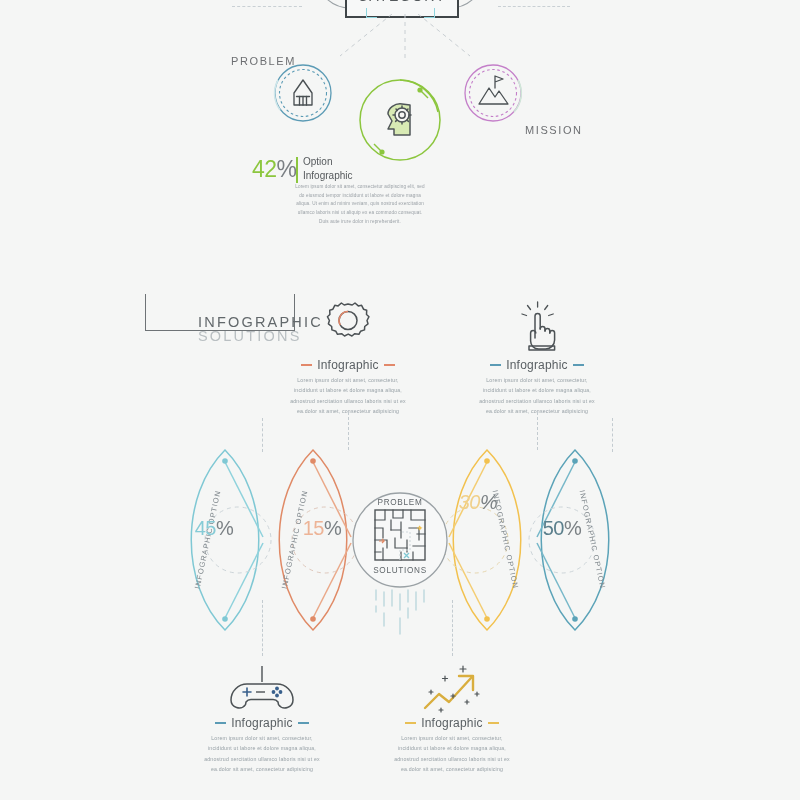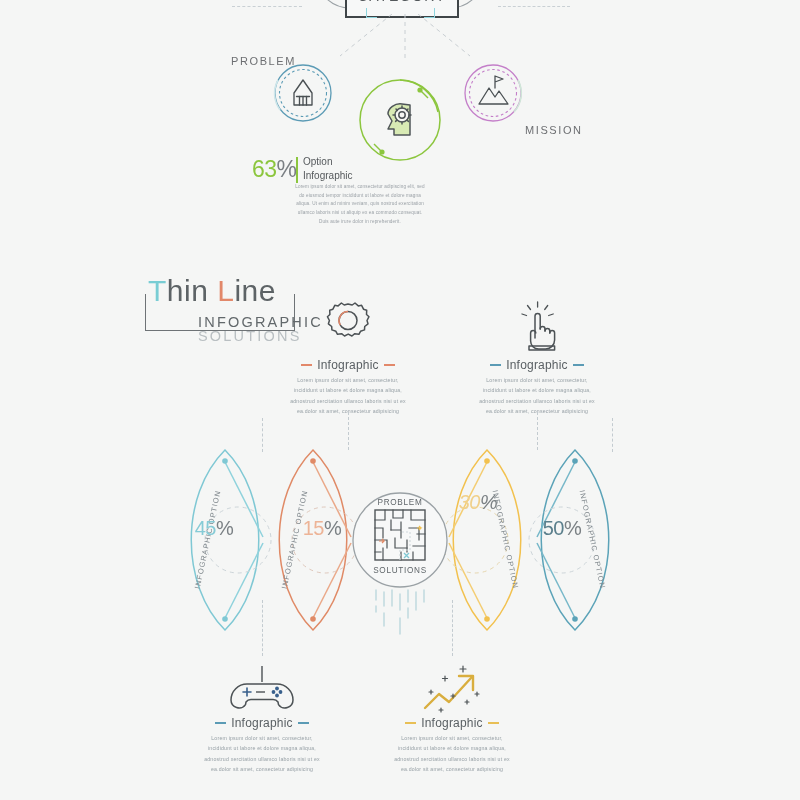--- a/index.html
+++ b/index.html
@@ -158,32 +158,31 @@
     <circle cx="35" cy="35" r="28" fill="none" stroke="#c47fc9" stroke-width="1.3"></circle>
     <circle cx="35" cy="35" r="23.5" fill="none" stroke="#c47fc9" stroke-width="1.1" stroke-dasharray="2.6 2.6"></circle>
     <path d="M60 22 A28 28 0 0 1 56 54" fill="none" stroke="#cfe6d8" stroke-width="1.6"></path>
     <g stroke="#4a5053" stroke-width="1.3" fill="none" stroke-linejoin="round" stroke-linecap="round">
       <path d="M21 46 L31 30 L37 39 L41 33 L50 46 Z"></path>
       <path d="M37 30 L37 18 L45 21 L37 24"></path>
     </g>
   </svg>
 
   <div class="abs pct75">
-    <span>63</span><span class="sym">%</span>
+    <span>42</span><span class="sym">%</span>
   </div>
   <div class="abs opt-div"></div>
   <div class="abs opt-ttl">
     <div>Option</div>
     <div>Infographic</div>
   </div>
   <div class="abs lorem" style="left:294px;top:183px;width:132px;">Lorem ipsum dolor sit amet, consectetur adipiscing elit, sed do eiusmod tempor incididunt ut labore et dolore magna aliqua. Ut enim ad minim veniam, quis nostrud exercitation ullamco laboris nisi ut aliquip ex ea commodo consequat. Duis aute irure dolor in reprehenderit.</div>
 
   <div class="abs logo-wrap">
     <div class="logo-frame"></div>
-    <div class="logo-main"><span class="t">T</span><span>hin</span>&nbsp;<span class="l">L</span><span>ine</span></div>
     <div class="logo-sub1">INFOGRAPHIC</div>
     <div class="logo-sub2">SOLUTIONS</div>
   </div>
 
   <svg class="abs" style="left:319px;top:298px;" width="58" height="58" viewBox="0 0 58 58">
     <path d="M29 6 l4.2 1.0 l2.8 -2.0 l3.3 2.9 l3.3 -0.6 l1.9 3.9 l3.2 1.0 l-0.2 4.3
              l2.5 2.2 l-2.0 3.8 l1.0 3.3 l-3.3 2.7 l-0.2 3.4 l-4.0 1.4 l-1.6 3.0
              l-4.1 -0.6 l-2.9 2.3 l-3.7 -1.9 l-3.7 1.9 l-2.9 -2.3 l-4.1 0.6 l-1.6 -3.0
              l-4.0 -1.4 l-0.2 -3.4 l-3.3 -2.7 l1.0 -3.3 l-2.0 -3.8 l2.5 -2.2 l-0.2 -4.3
              l3.2 -1.0 l1.9 -3.9 l3.3 0.6 l3.3 -2.9 l2.8 2.0 Z" fill="none" stroke="#4c5255" stroke-width="1.5" stroke-linejoin="round"></path>

